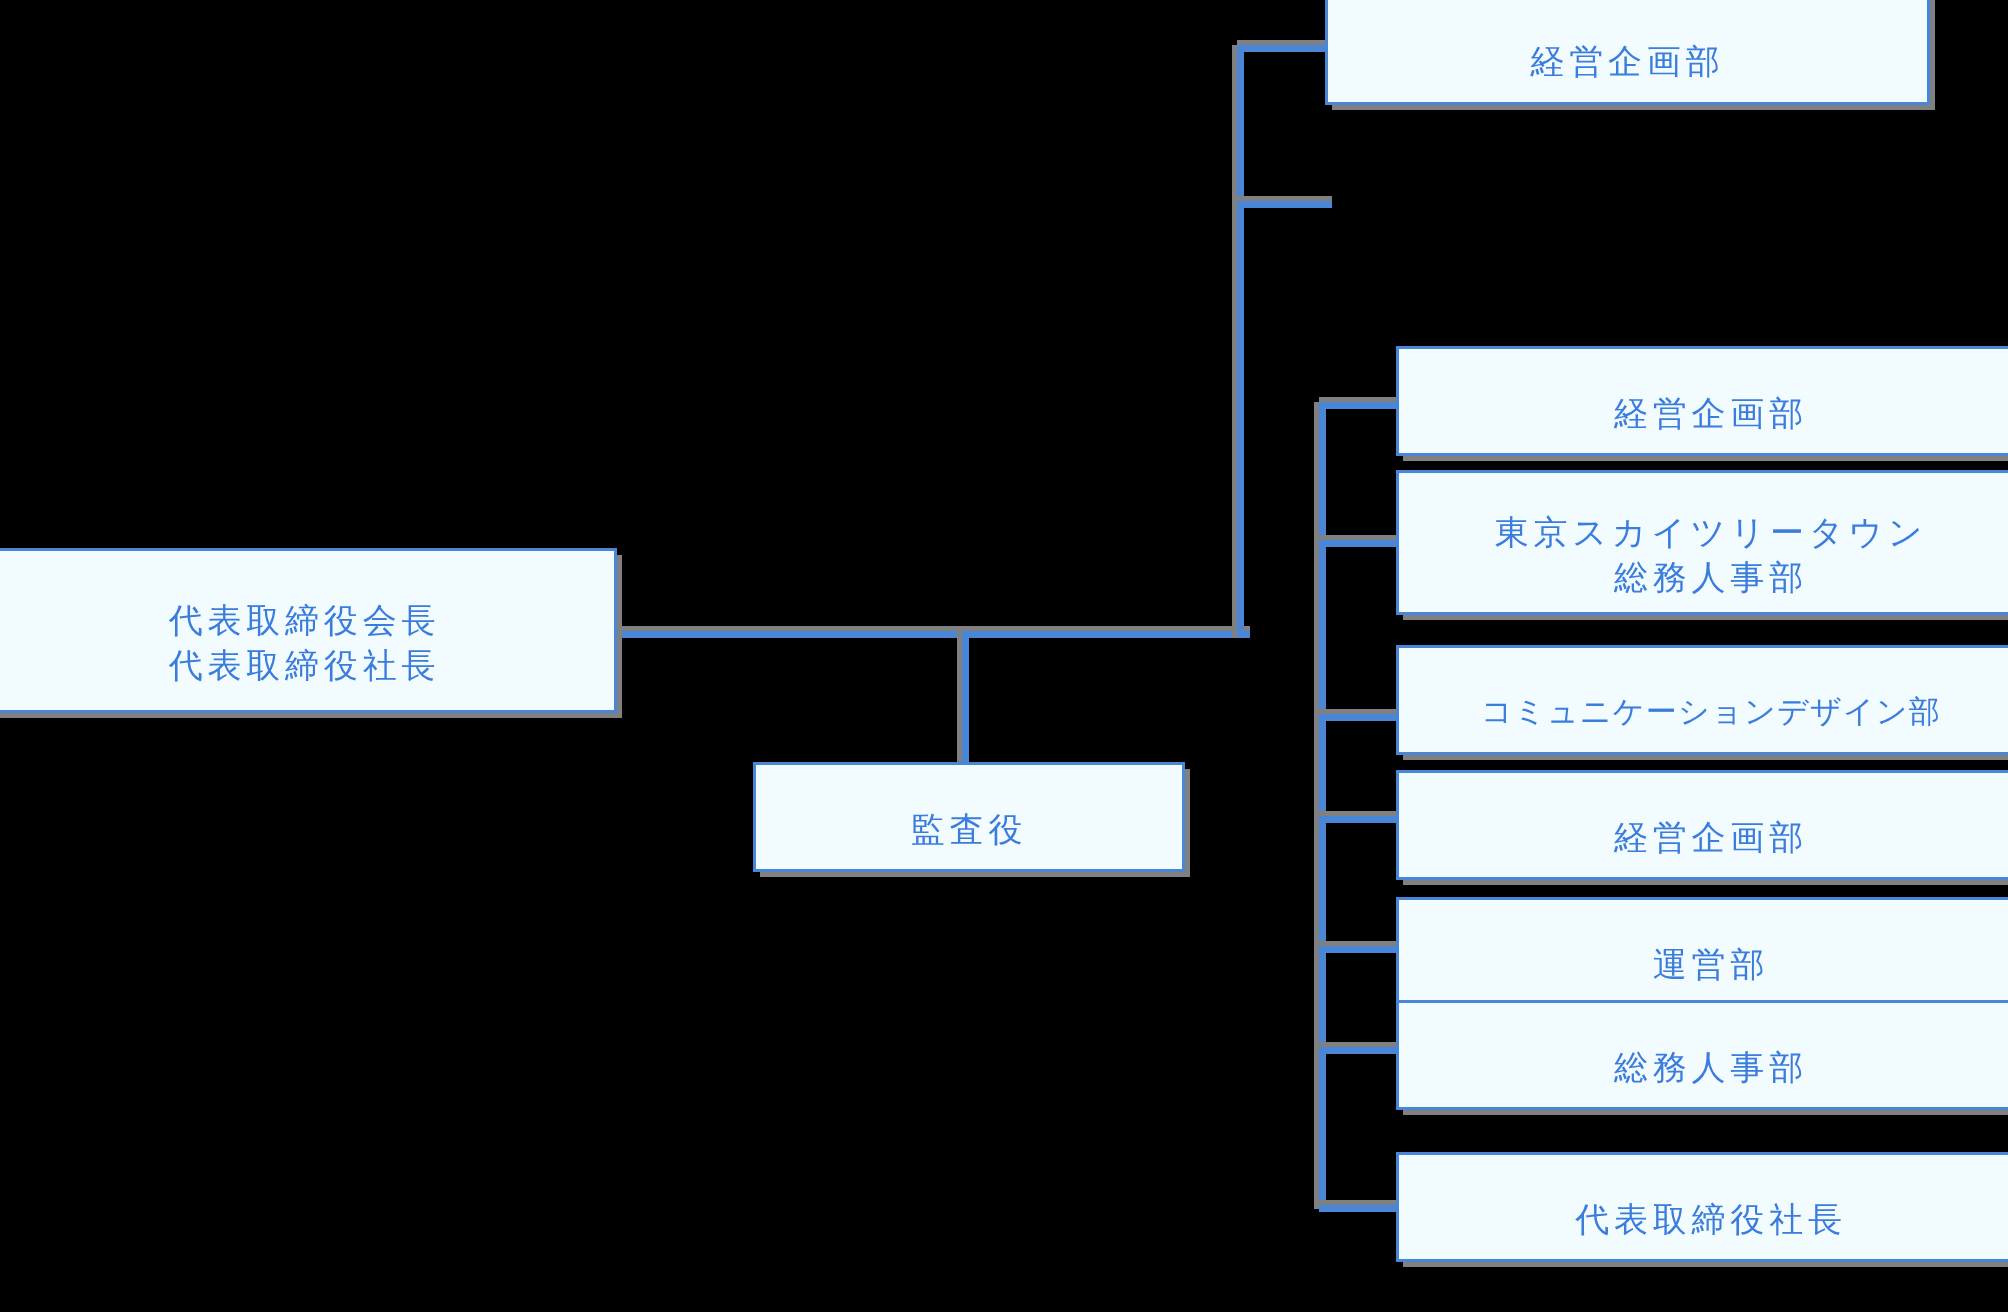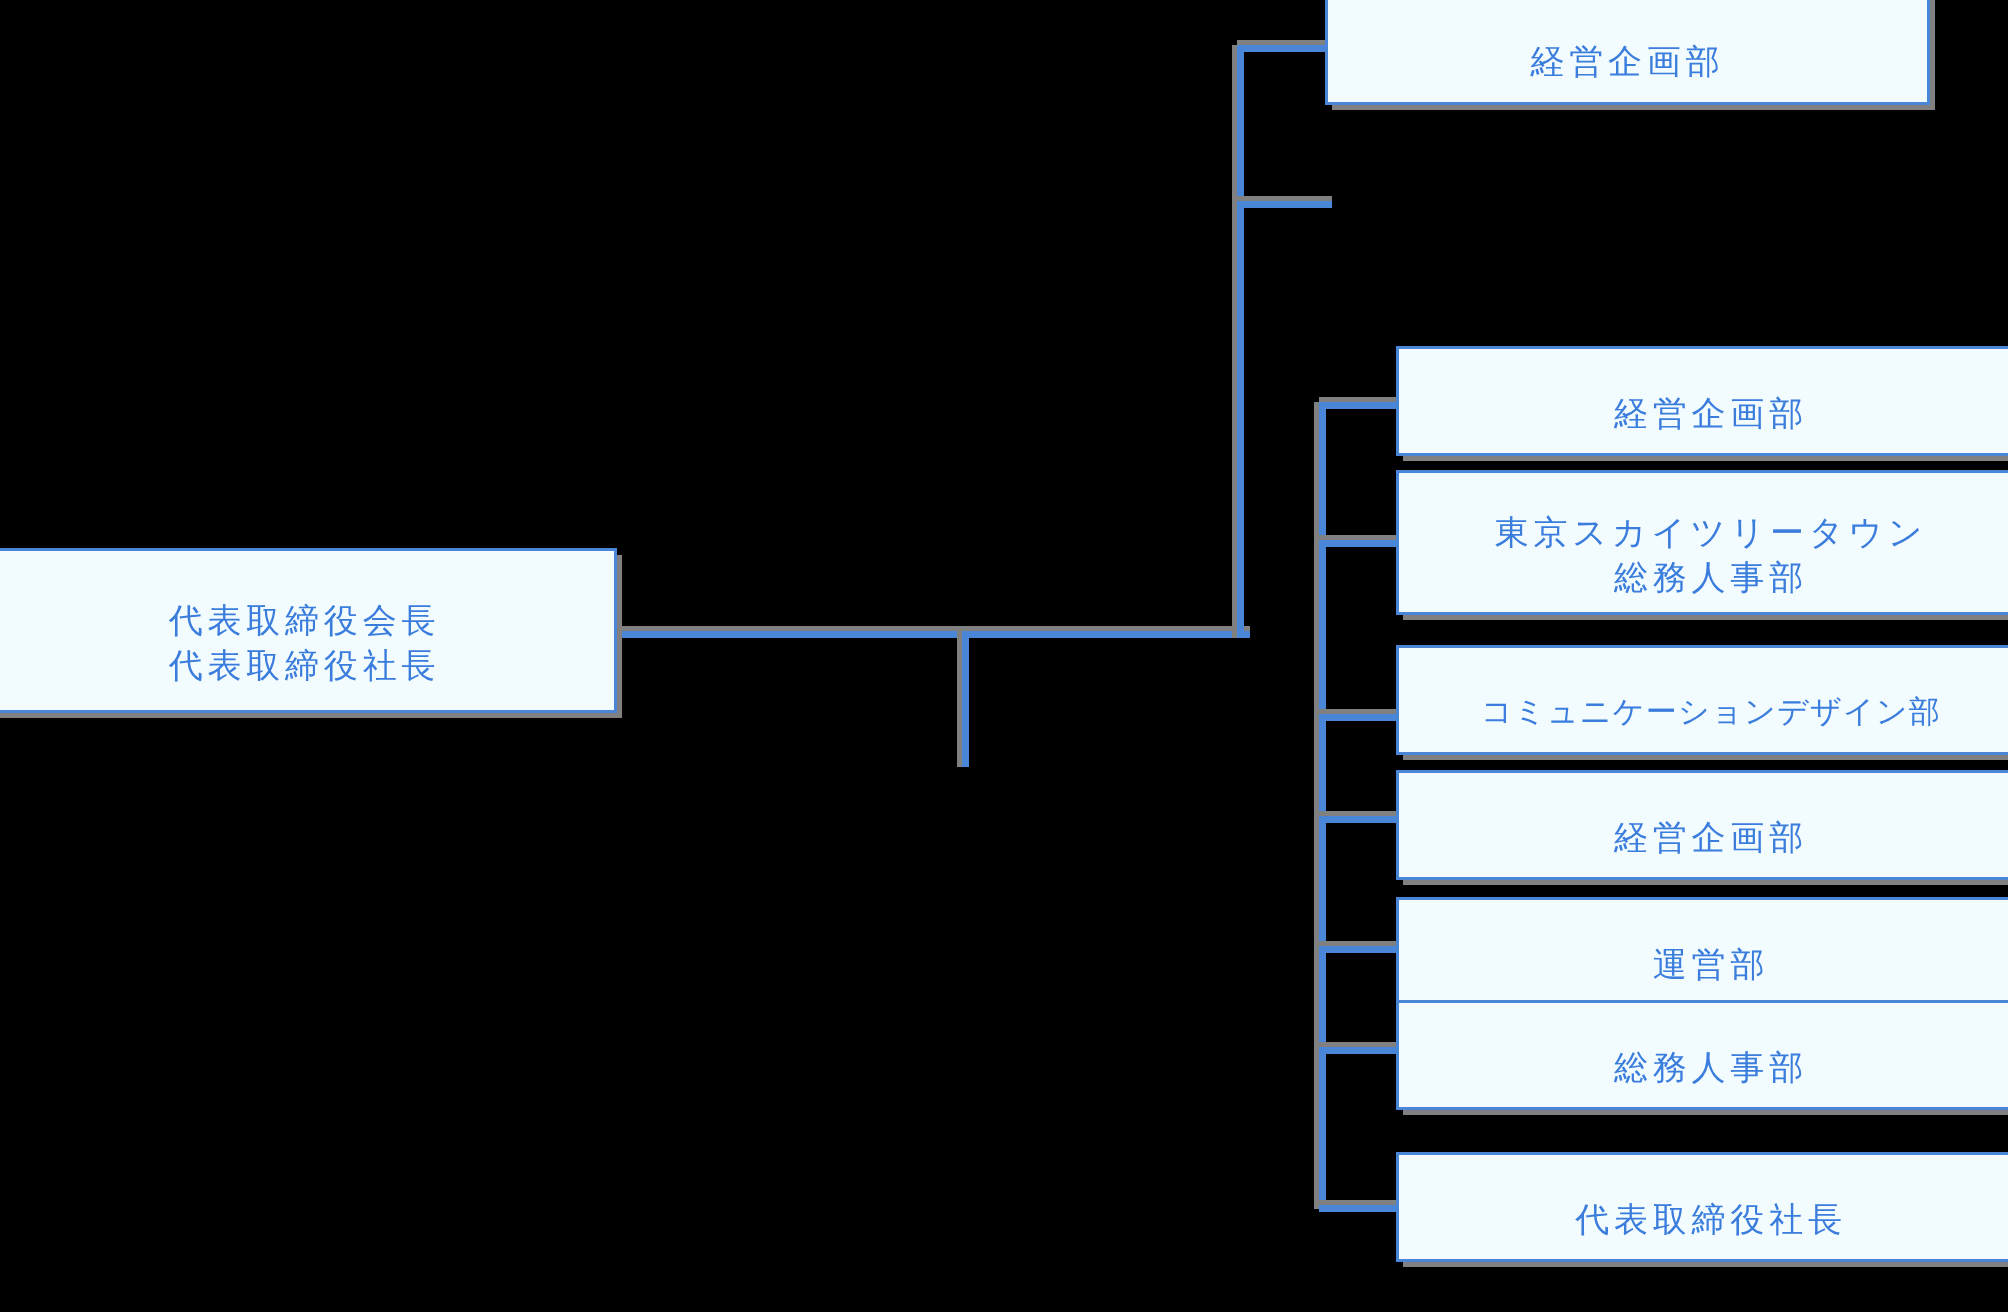--- a/index.html
+++ b/index.html
@@ -59,20 +59,23 @@
   <div class="lineh" style="left:1319px;top:816px;width:85px;"></div>
   <div class="lineh" style="left:1319px;top:946px;width:85px;"></div>
   <div class="lineh" style="left:1319px;top:1047px;width:85px;"></div>
   <div class="lineh" style="left:1319px;top:1205px;width:85px;"></div>
 
   <div class="node" style="left:-8px;top:548px;width:625px;height:165px;">
     <span>代表取締役会長
 代表取締役社長</span>
   </div>
 
+  <div class="node" style="left:753px;top:762px;width:432px;height:110px;">
+    <span>監査役</span>
+  </div>
 
   <div class="node" style="left:1325px;top:-7px;width:605px;height:112px;">
     <span>経営企画部</span>
   </div>
 
 
   <div class="node" style="left:1396px;top:346px;width:630px;height:110px;">
     <span>経営企画部</span>
   </div>
 

